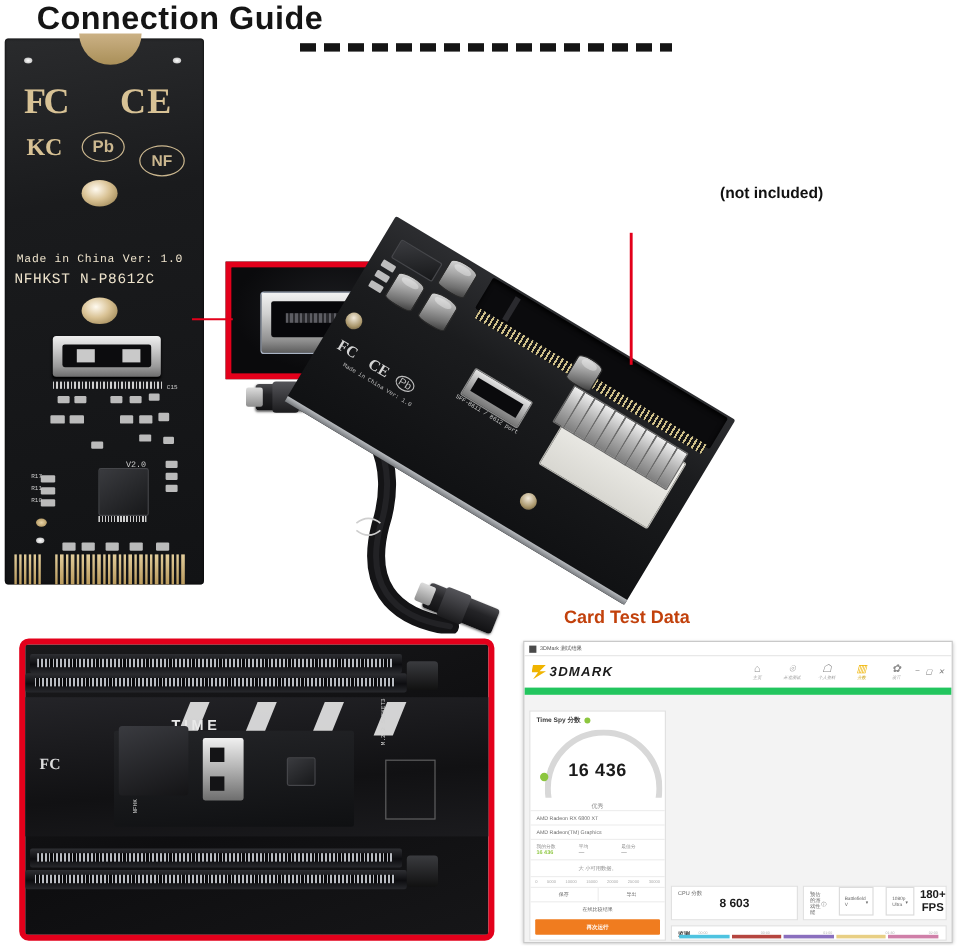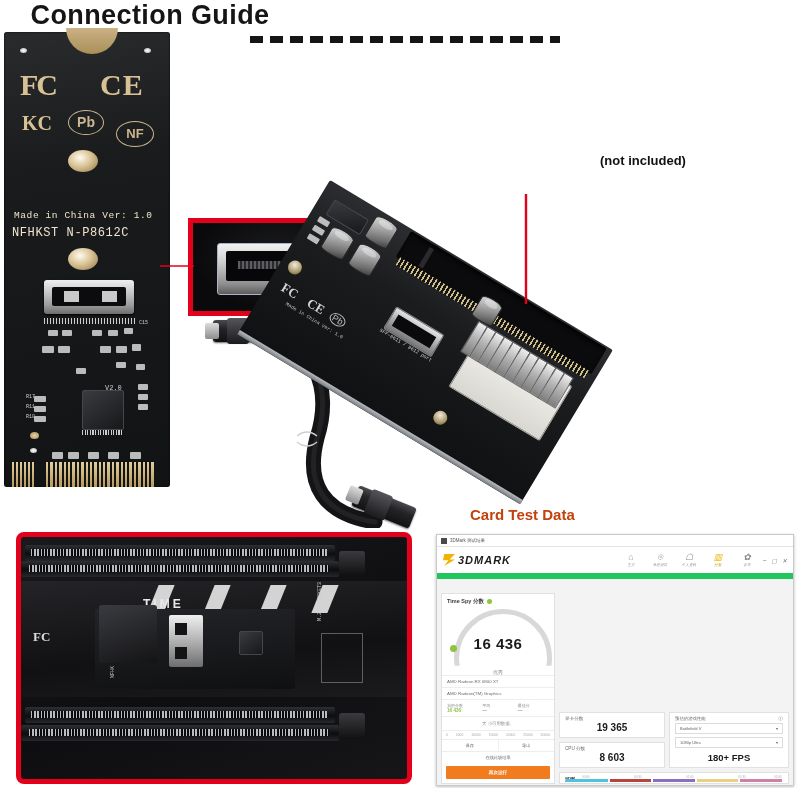--- a/index.html
+++ b/index.html
@@ -182,21 +182,21 @@
       background:repeating-linear-gradient(to right,#e9dcc6 0 3px,#cbb893 3px 6px);opacity:.85;}
   #hero .band{position:absolute;left:0;bottom:6px;width:72%;height:17px;
       background:linear-gradient(90deg,rgba(40,40,40,.82),rgba(40,40,40,.0));}
   #hero .bandtxt{position:absolute;left:9px;bottom:10px;color:#fff;font-size:8px;
       font-weight:700;letter-spacing:1.2px;}
 
   .srow{display:flex;gap:4px;}
   .sbox{flex:1;}
   .sbox .k{font-size:4.6px;color:#6a6a6a;padding:3px 5px 0;}
   .sbox .v{font-size:10px;font-weight:700;color:#1b1b1b;text-align:center;padding:1px 0 4px;}
-  #fpsbox{width:118px;display:flex;flex-direction:column;}
+  #fpsbox{width:118px;display:flex;flex-direction:row;}
   #fpsbox .hd{display:flex;justify-content:space-between;align-items:center;
       font-size:4.4px;color:#6a6a6a;padding:3px 5px 2px;}
   .sel{margin:0 5px 3px;border:1px solid #dcdcdc;font-size:4px;color:#666;
       padding:2px 4px;display:flex;justify-content:space-between;align-items:center;}
   #fpsbox .big{text-align:center;font-size:9.5px;font-weight:700;color:#1b1b1b;padding:1px 0 4px;}
 
   #monitor{flex:1;position:relative;}
   #monitor .mh{font-size:5px;font-weight:700;color:#3a3a3a;padding:3px 5px 1px;}
   #monitor .plot{position:absolute;left:16px;right:6px;top:14px;bottom:13px;
       border-left:1px solid #ddd;border-bottom:1px solid #ddd;}
@@ -557,24 +557,20 @@
         <div class="sc-wide">在线比较结果</div>
         <div class="sc-orange">再次运行</div>
       </div>
 
       <div id="rightcol">
 
 
         <div class="srow">
           <div style="flex:1;display:flex;flex-direction:column;gap:4px;">
             <div class="sbox panel">
-              <div class="k">显卡分数</div>
-              <div class="v">19 365</div>
-            </div>
-            <div class="sbox panel">
               <div class="k">CPU 分数</div>
               <div class="v">8 603</div>
             </div>
           </div>
           <div id="fpsbox" class="panel">
             <div class="hd">
               <span>预估的游戏性能</span>
               <span>ⓘ</span>
             </div>
             <div class="sel">

